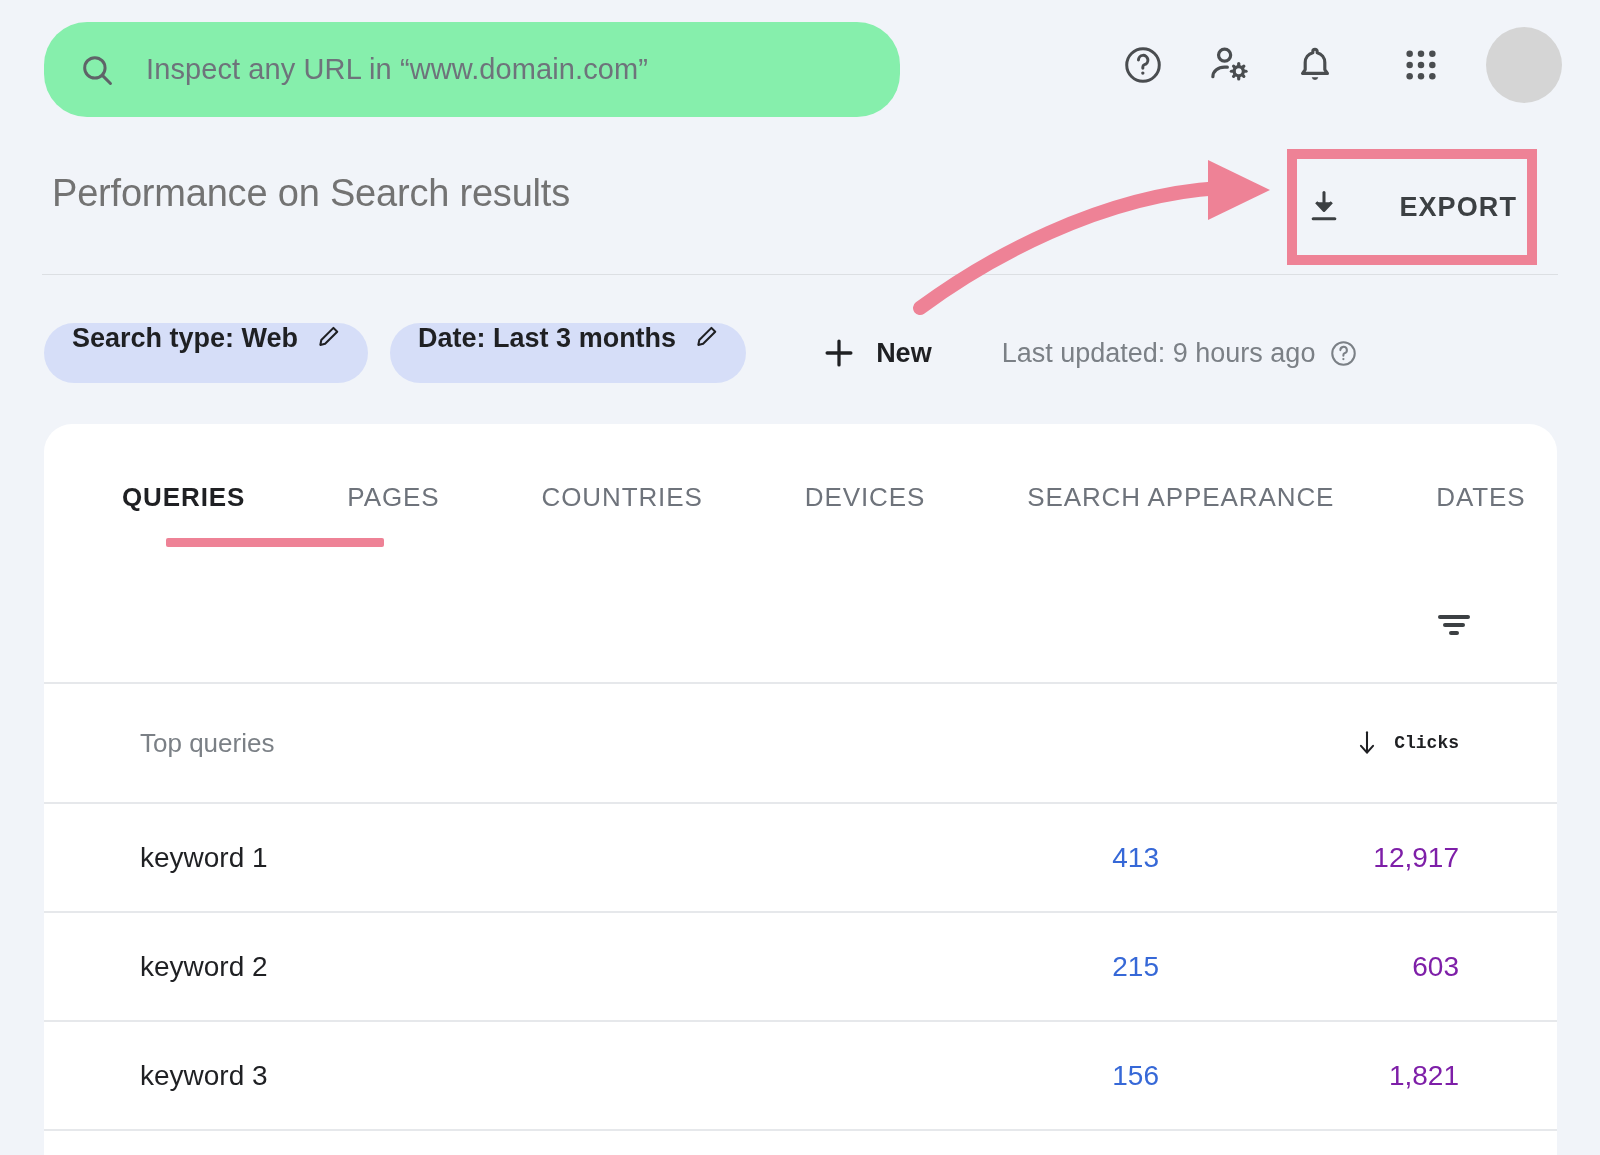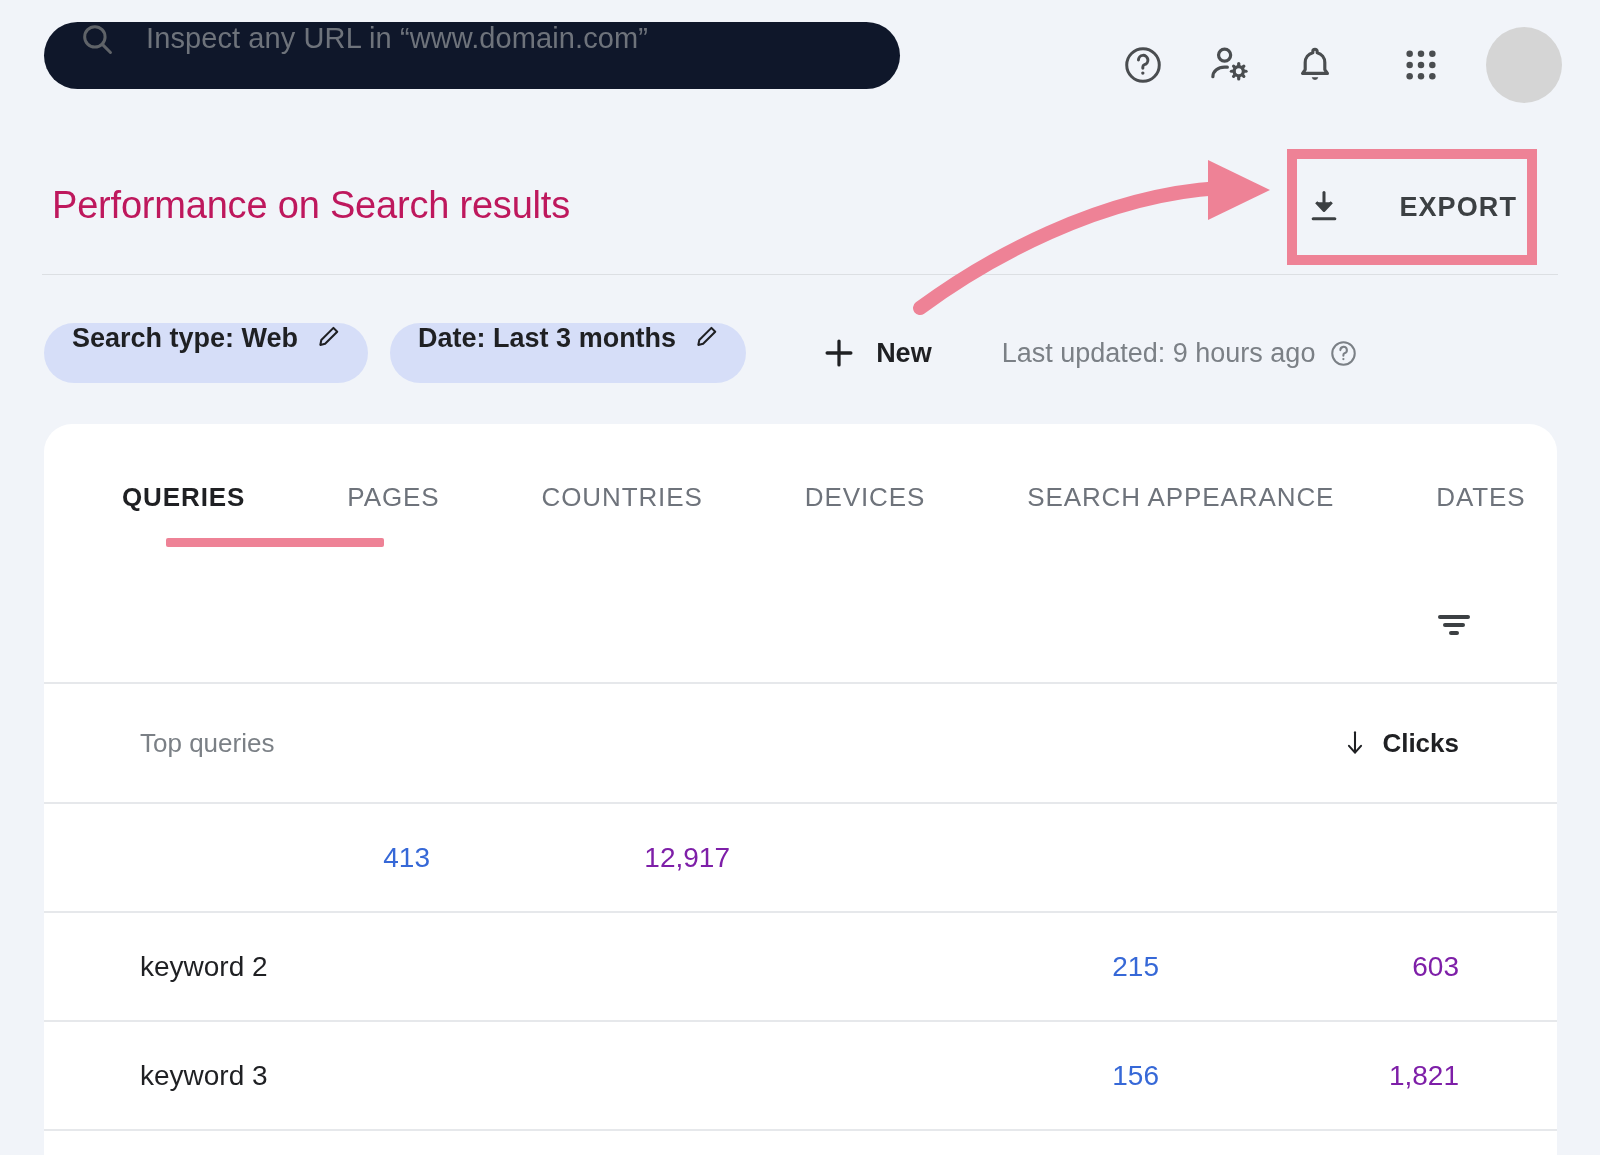--- a/index.html
+++ b/index.html
@@ -22,24 +22,25 @@
   
   .topbar {
     position: absolute;
     left: 0; top: 0;
     width: 1600px; height: 130px;
   }
 
   .search-box {
     position: absolute;
     left: 44px; top: 22px;
-    width: 856px; height: 67px;
-    background: #0f172a;
+    width: 856px; height: 95px;
+    background: #86efac;
     border-radius: 43px;
     display: flex;
+    align-items: center;
     padding-left: 36px;
     cursor: text;
   }
 
   .search-icon { width: 34px; height: 34px; flex: 0 0 34px; }
   .search-icon svg { display: block; }
 
   .search-placeholder {
     margin-left: 32px;
     font-size: 29px;
@@ -68,23 +69,23 @@
     width: 76px; height: 76px;
     border-radius: 50%;
     background: #D5D5D5;
     margin-left: 22px;
     cursor: pointer;
   }
 
   
   .page-title {
     position: absolute;
-    left: 52px; top: 184px;
+    left: 52px; top: 172px;
     font-size: 38px;
-    color: #be185d;
+    color: #737373;
     letter-spacing: -0.2px;
     white-space: nowrap;
   }
 
   .title-divider {
     position: absolute;
     left: 42px; top: 274px;
     width: 1516px; height: 1px;
     background: #DCDFE3;
   }
@@ -261,23 +262,24 @@
   .th-clicks {
     width: 290px;
     display: flex;
     align-items: center;
     justify-content: flex-end;
     gap: 14px;
     cursor: pointer;
   }
   .sort-arrow { width: 26px; height: 28px; flex: 0 0 26px; }
   .th-clicks-label {
-    font-size: 26px;
+    font-size: 18px;
     color: #1F2023;
     font-weight: bold;
+    font-family: Liberation Mono, monospace;
   }
   .th-impr {
     width: 300px;
     text-align: right;
     font-size: 26px;
     color: #7B8086;
   }
 
   .trow {
     display: flex;
@@ -469,20 +471,21 @@
             <path d="M6.4 15.6 L12 22.0 L17.6 15.6"></path>
           </svg>
         </span>
         <span class="th-clicks-label">Clicks</span>
       </div>
     </div>
 
     <div class="row-divider"></div>
 
     <div class="trow">
+      <div class="td-query">keyword 1</div>
       <div class="td-clicks">413</div>
       <div class="td-impr">12,917</div>
     </div>
 
     <div class="row-divider"></div>
 
     <div class="trow">
       <div class="td-query">keyword 2</div>
       <div class="td-clicks">215</div>
       <div class="td-impr">603</div>

